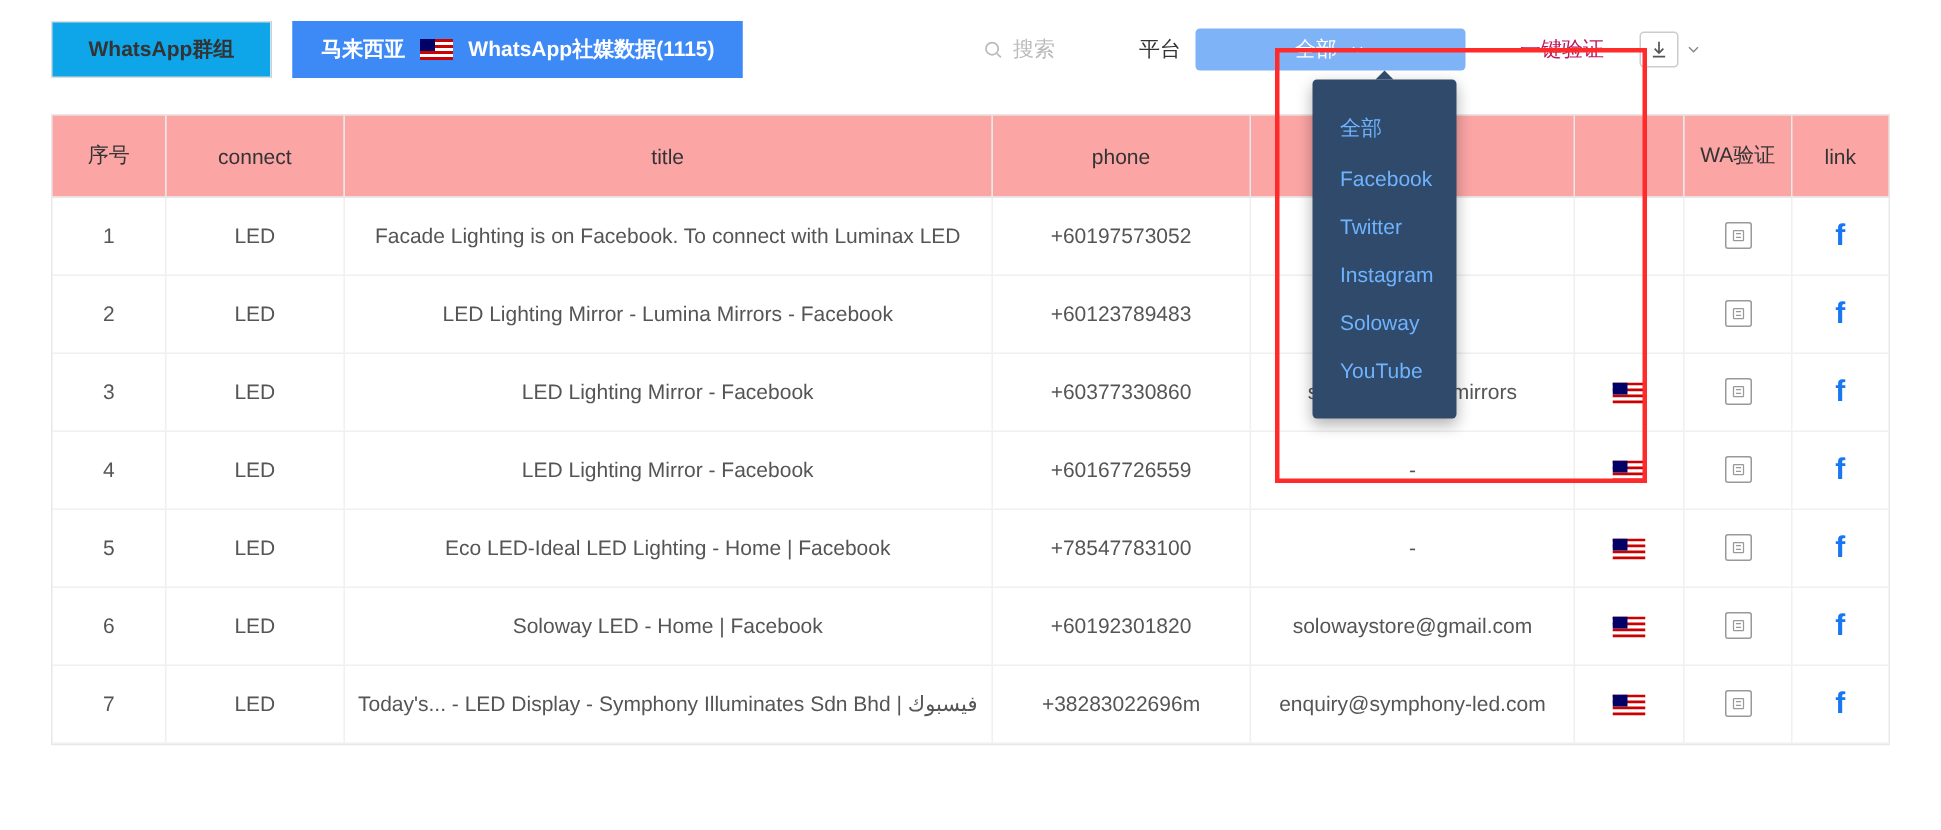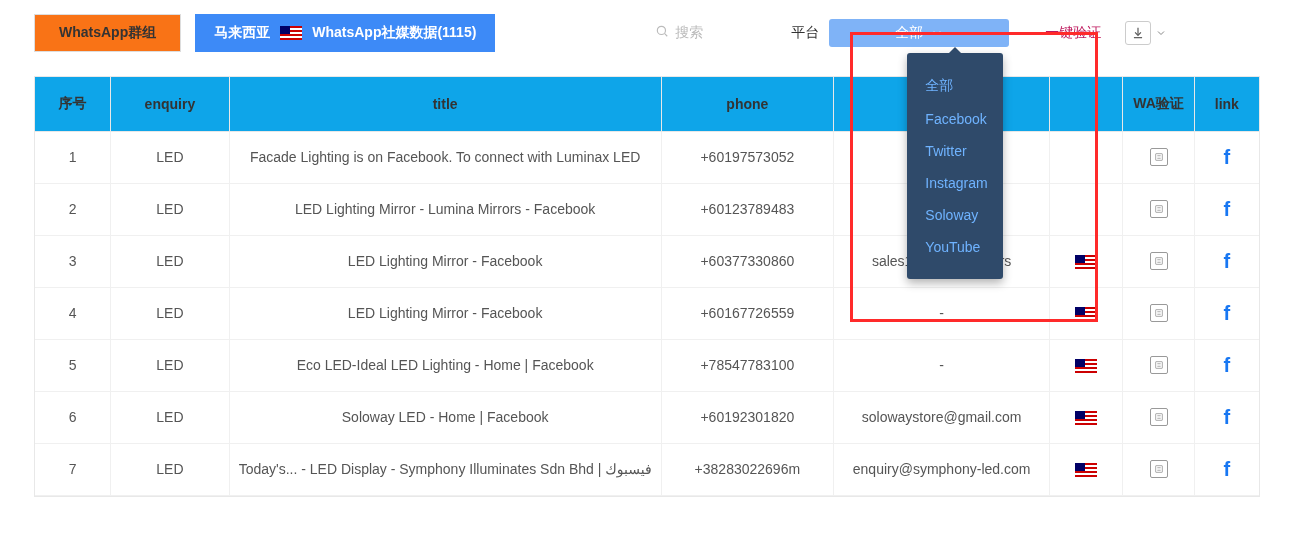--- a/index.html
+++ b/index.html
@@ -16,21 +16,21 @@
     padding: 14px 34px 0 34px;
     gap: 0;
   }
   .tab-btn {
     height: 38px;
     display: inline-flex;
     align-items: center;
     justify-content: center;
     padding: 0 24px;
     border: 1px solid #ddd;
-    background: #f97316;
+    background: #0ea5e9;
     font-size: 14px;
     color: #333;
     cursor: pointer;
     font-weight: 600;
   }
   .active-tab {
     background: #3d8af7;
     color: #fff;
     border: 1px solid #3d8af7;
     font-weight: 600;
@@ -38,26 +38,26 @@
     display: inline-flex;
     align-items: center;
     gap: 10px;
     height: 38px;
     margin-left: 14px;
   }
   .search-wrap {
     margin-left: 160px;
     color: #bbb;
     display: inline-flex;
-    align-items: flex-start;
+    align-items: center;
     gap: 6px;
     font-size: 14px;
   }
   .platform-wrap {
-    margin-left: 88px;
+    margin-left: 56px;
     display: inline-flex;
     align-items: center;
     gap: 10px;
     position: relative;
   }
   .platform-label { color: #333; }
   .platform-select {
     width: 180px;
     height: 28px;
     background: #7fb3f7;
@@ -126,22 +126,22 @@
   .table-wrap {
     margin: 24px 34px 0 34px;
     border: 1px solid #e8e8e8;
   }
   table {
     width: 100%;
     border-collapse: collapse;
     table-layout: fixed;
   }
   thead th {
-    background: #0ea5e9;
-    font-weight: 700;
+    background: #fca5a5;
+    font-weight: 400;
     color: #333;
     height: 54px;
     border-bottom: 1px solid #e8e8e8;
     border-right: 1px solid #e8e8e8;
     font-size: 14px;
   }
   thead th:last-child { border-right: none; }
   tbody td {
     text-align: center;
     border-bottom: 1px solid #f0f0f0;
@@ -256,21 +256,21 @@
         <col class="col-title">
         <col class="col-phone">
       <col class="col-email">
         <col class="col-flag">
         <col class="col-wa">
         <col class="col-link">
     </colgroup>
     <thead>
       <tr>
         <th>序号</th>
-        <th>enquiry</th>
+        <th>connect</th>
         <th>title</th>
         <th>phone</th>
         <th>with</th>
         <th></th>
         <th>WA验证</th>
         <th>link</th>
       </tr>
     </thead>
     <tbody id="tbody">
         <tr>

